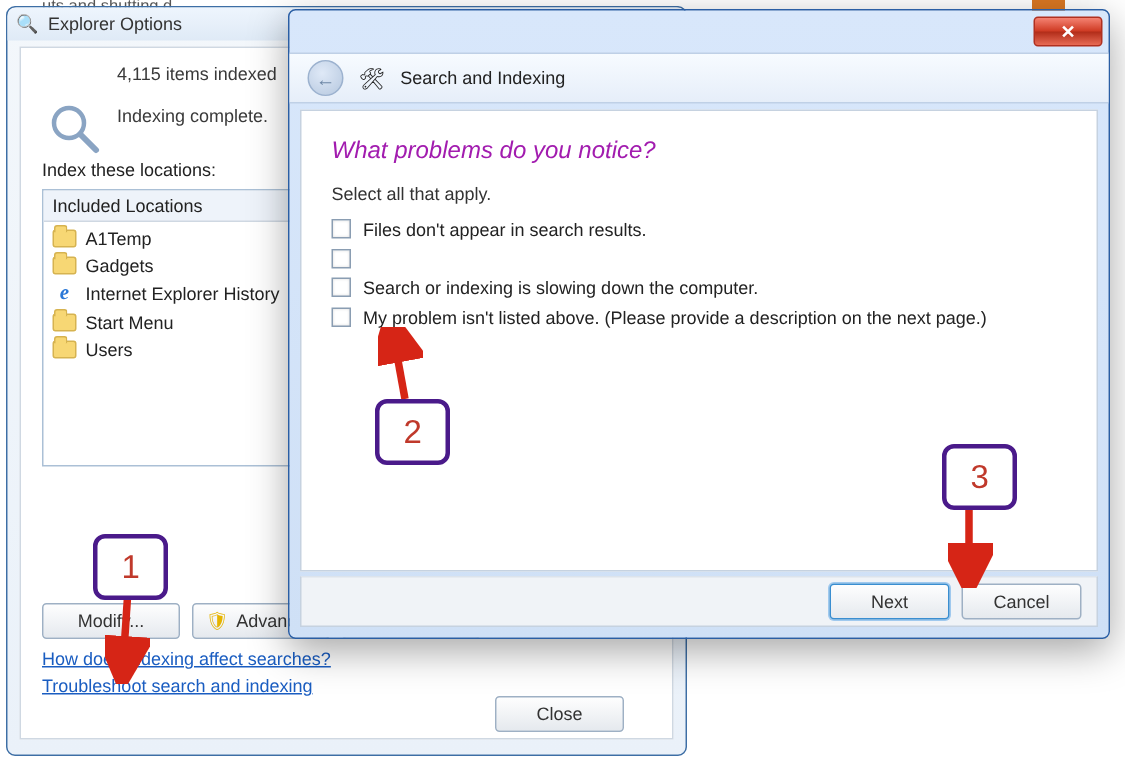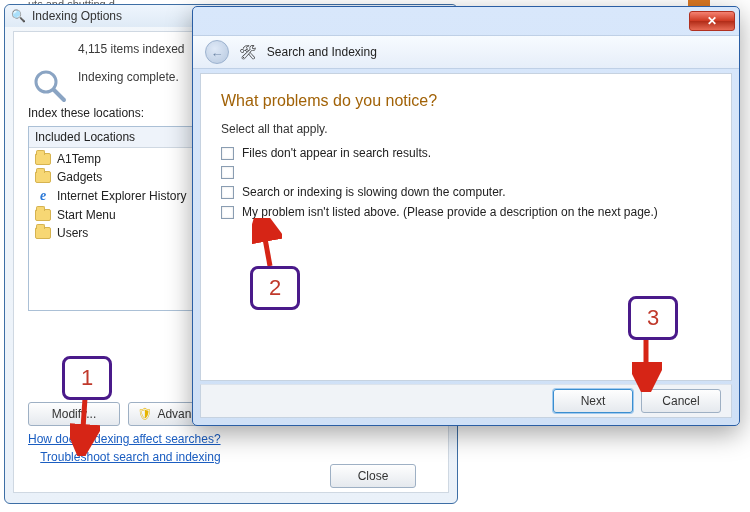--- a/index.html
+++ b/index.html
@@ -61,21 +61,21 @@
   .btn-row { position: absolute; left: 14px; bottom: 66px; display: flex; gap: 8px; }
   .win-btn {
     min-width: 92px; height: 24px; font-size: 12px;
     background: linear-gradient(#fefefe, #e5e9ee); border: 1px solid #9eb0c4;
     border-radius: 3px; padding: 0 4px; display: inline-flex; align-items: center; justify-content: center;
     gap: 5px; color: #333;
   }
   .shield { color: #e6b400; font-size: 12px; }
   .shield-grey { color: #aaa; font-size: 12px; }
 
-  .links { position: absolute; left: 14px; bottom: 28px; display: flex; flex-direction: column; gap: 4px; text-align: right; }
+  .links { position: absolute; left: 14px; bottom: 28px; display: flex; flex-direction: column; gap: 4px; }
   .links a { color: #1a5dc1; text-decoration: underline; font-size: 12px; cursor: pointer; }
 
   .close-row { position: absolute; right: 32px; bottom: 4px; }
   
   
   .trb-window {
     position: absolute; left: 192px; top: 6px; width: 548px; height: 420px;
     border: 1px solid #2a5ea4; border-radius: 5px;
     background: linear-gradient(#d8e7fb 0%, #cfe0f6 100%);
     box-shadow: 0 8px 26px rgba(0,0,0,.35);
@@ -100,25 +100,25 @@
     width: 24px; height: 24px; border-radius: 50%;
     background: radial-gradient(circle at 40% 35%, #dfe9f7, #b6c8df);
     border: 1px solid #9cb2cf; display: flex; align-items: center; justify-content: center;
     color: #6f88a7; font-size: 13px;
   }
   .trb-body {
     position: absolute; left: 7px; top: 66px; right: 7px; bottom: 44px;
     background: #fff; border: 1px solid #c6d2e0;
   }
   .trb-h1 {
-    color: #a16207; font-size: 16px; font-weight: normal; padding: 18px 20px 2px;
+    color: #a21caf; font-size: 16px; font-weight: normal; padding: 18px 20px 2px; font-style: italic;
   }
   .trb-sub { padding: 10px 20px 6px; color: #333; }
   .opts { padding: 4px 20px; display: flex; flex-direction: column; gap: 6px; }
-  .opt { display: flex; align-items: flex-end; gap: 8px; }
+  .opt { display: flex; align-items: flex-start; gap: 8px; }
   .chk {
     width: 13px; height: 13px; border: 1px solid #8a9db2; background: #fff;
     box-shadow: inset 0 0 2px rgba(0,0,0,.15);
   }
   .trb-footer {
     position: absolute; left: 7px; right: 7px; bottom: 7px; height: 34px;
     background: #f0f3f7; border: 1px solid #c6d2e0; border-top: 1px solid #dce3ec;
     display: flex; align-items: center; justify-content: flex-end; gap: 8px; padding: 0 10px;
   }
   .win-btn.primary { border-color: #3a8ed0; box-shadow: 0 0 0 1px rgba(80,160,230,.5); }
@@ -138,21 +138,21 @@
 </style>
 </head>
 <body>
 
 <div class="tab-truncated">uts and shutting d</div>
 <div class="rss-corner"></div>
 
 <div class="idx-window">
   <div class="idx-titlebar">
     <span class="mag">🔍</span>
-    <span>Indexing Options</span>
+    <span>Explorer Options</span>
   </div>
   <div class="idx-body">
     <div class="idx-status">
       <div class="big-mag">
         <svg viewBox="0 0 36 36" width="36" height="36">
             <circle cx="14" cy="14" r="10" fill="none" stroke="#8aa4c3" stroke-width="3"></circle>
             <line x1="22" y1="22" x2="32" y2="32" stroke="#8aa4c3" stroke-width="4" stroke-linecap="round"></line>
           </svg>
       </div>
       <div class="line1">4,115 items indexed</div>

